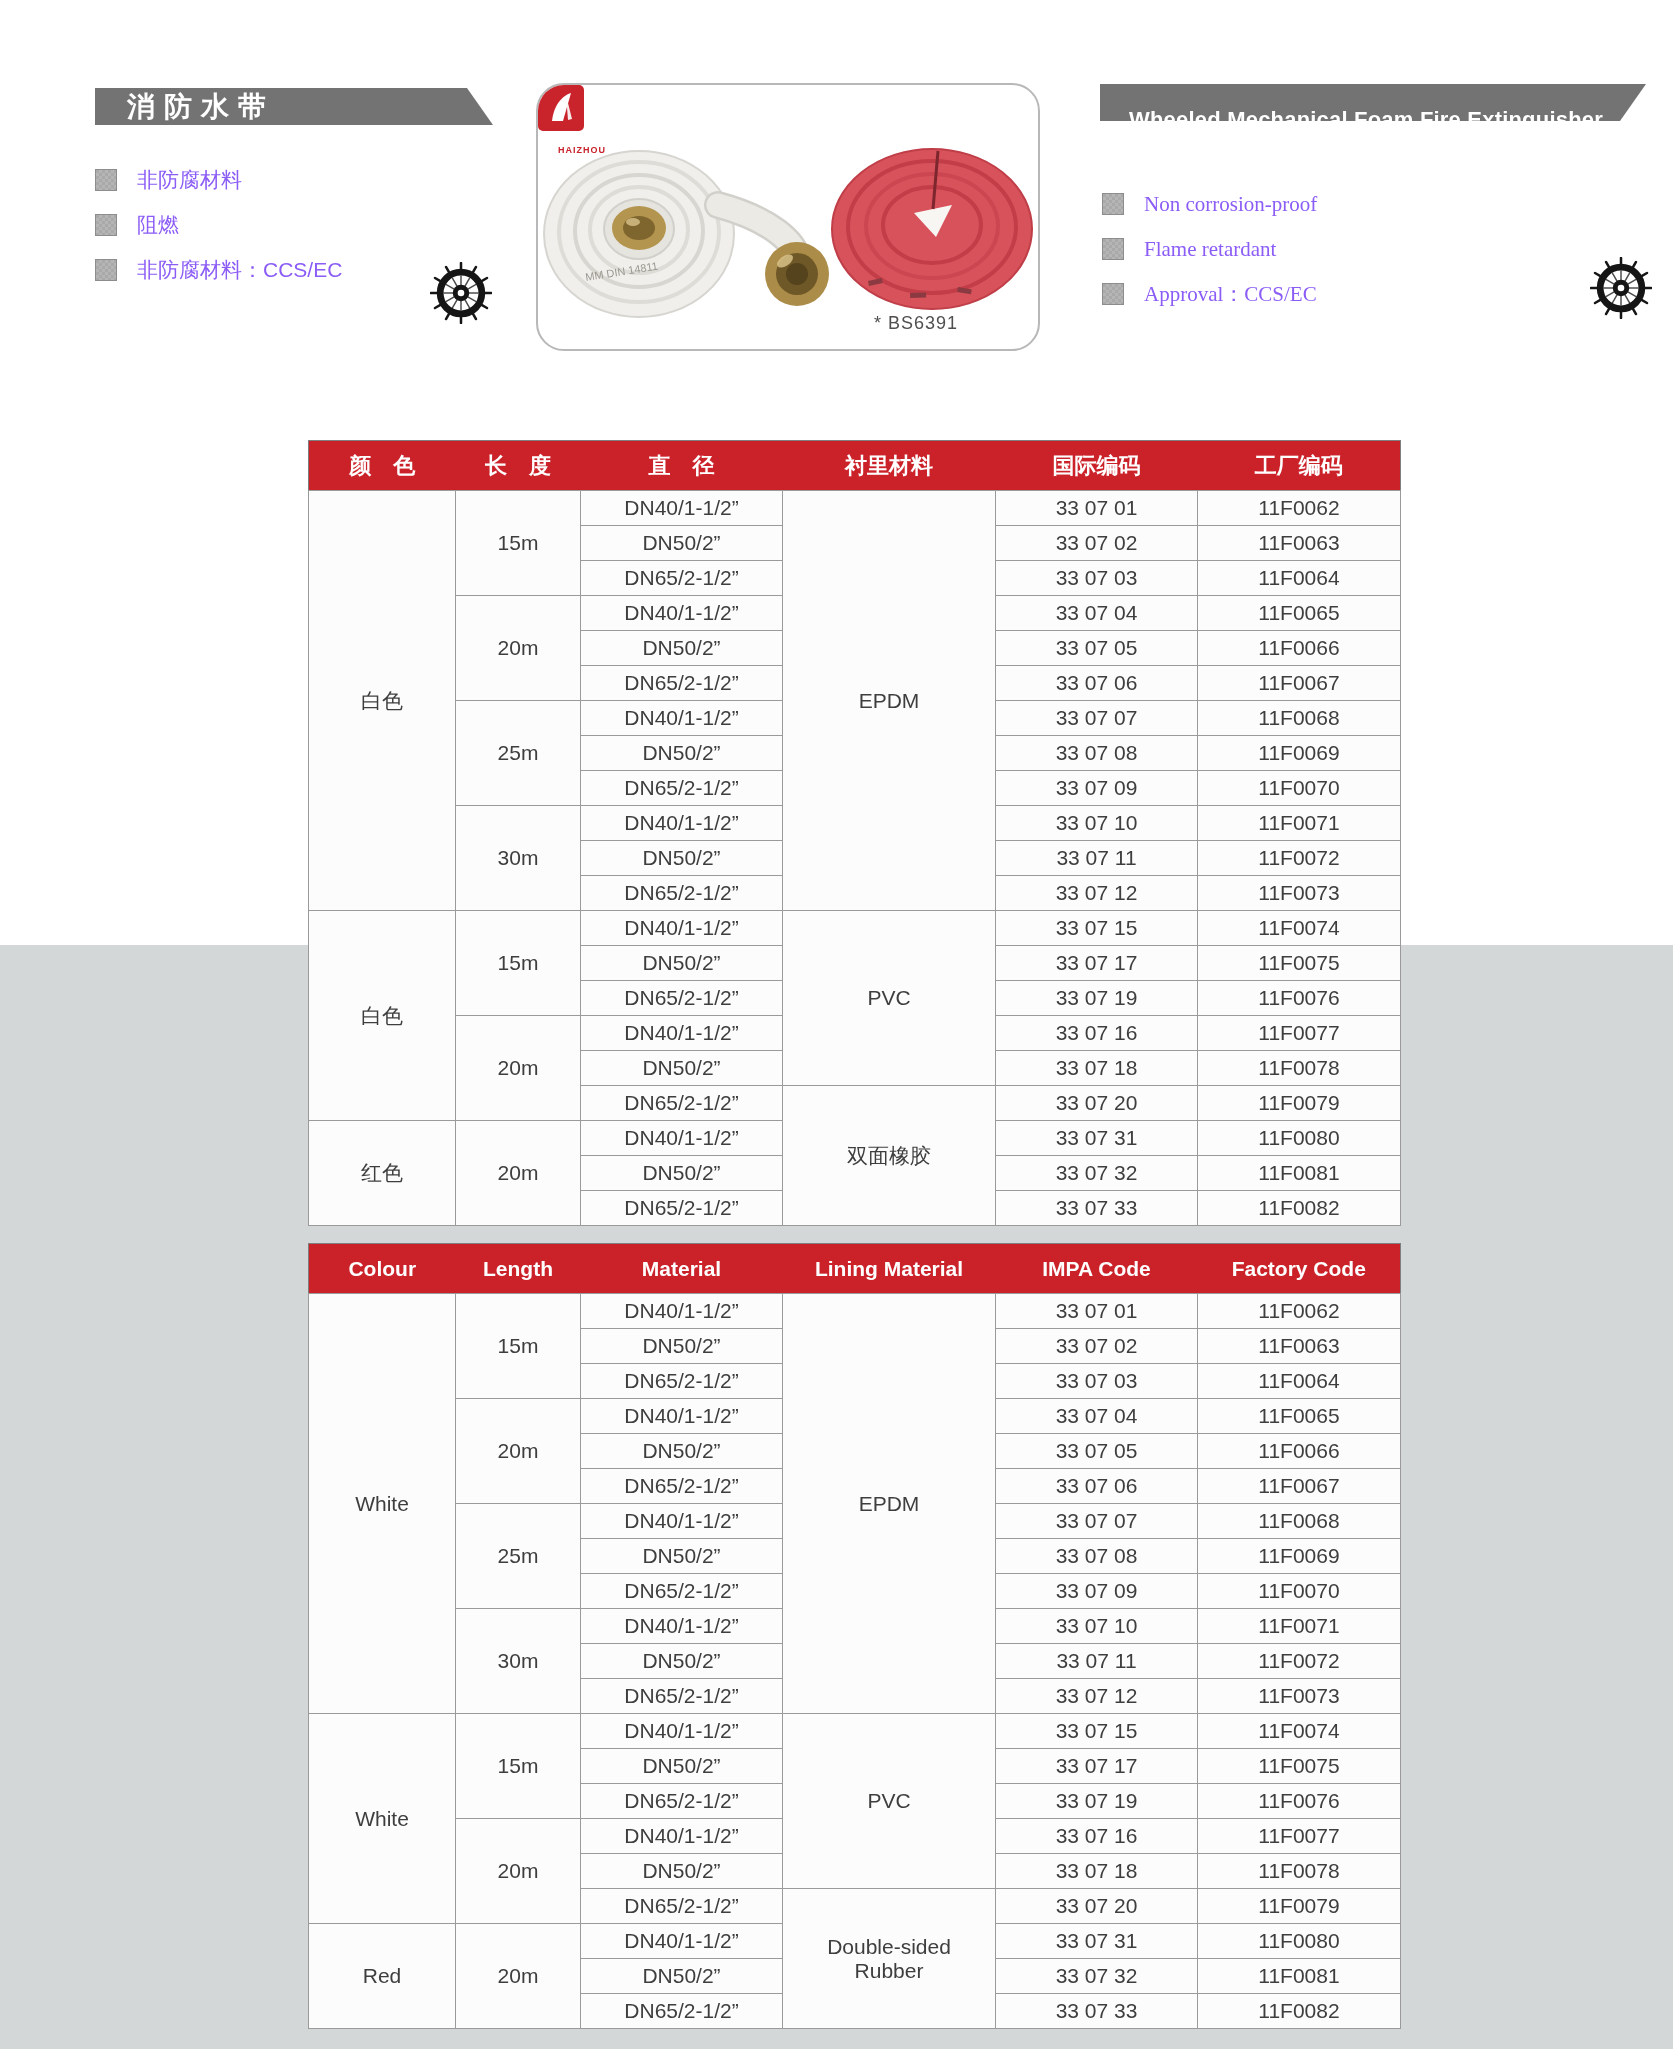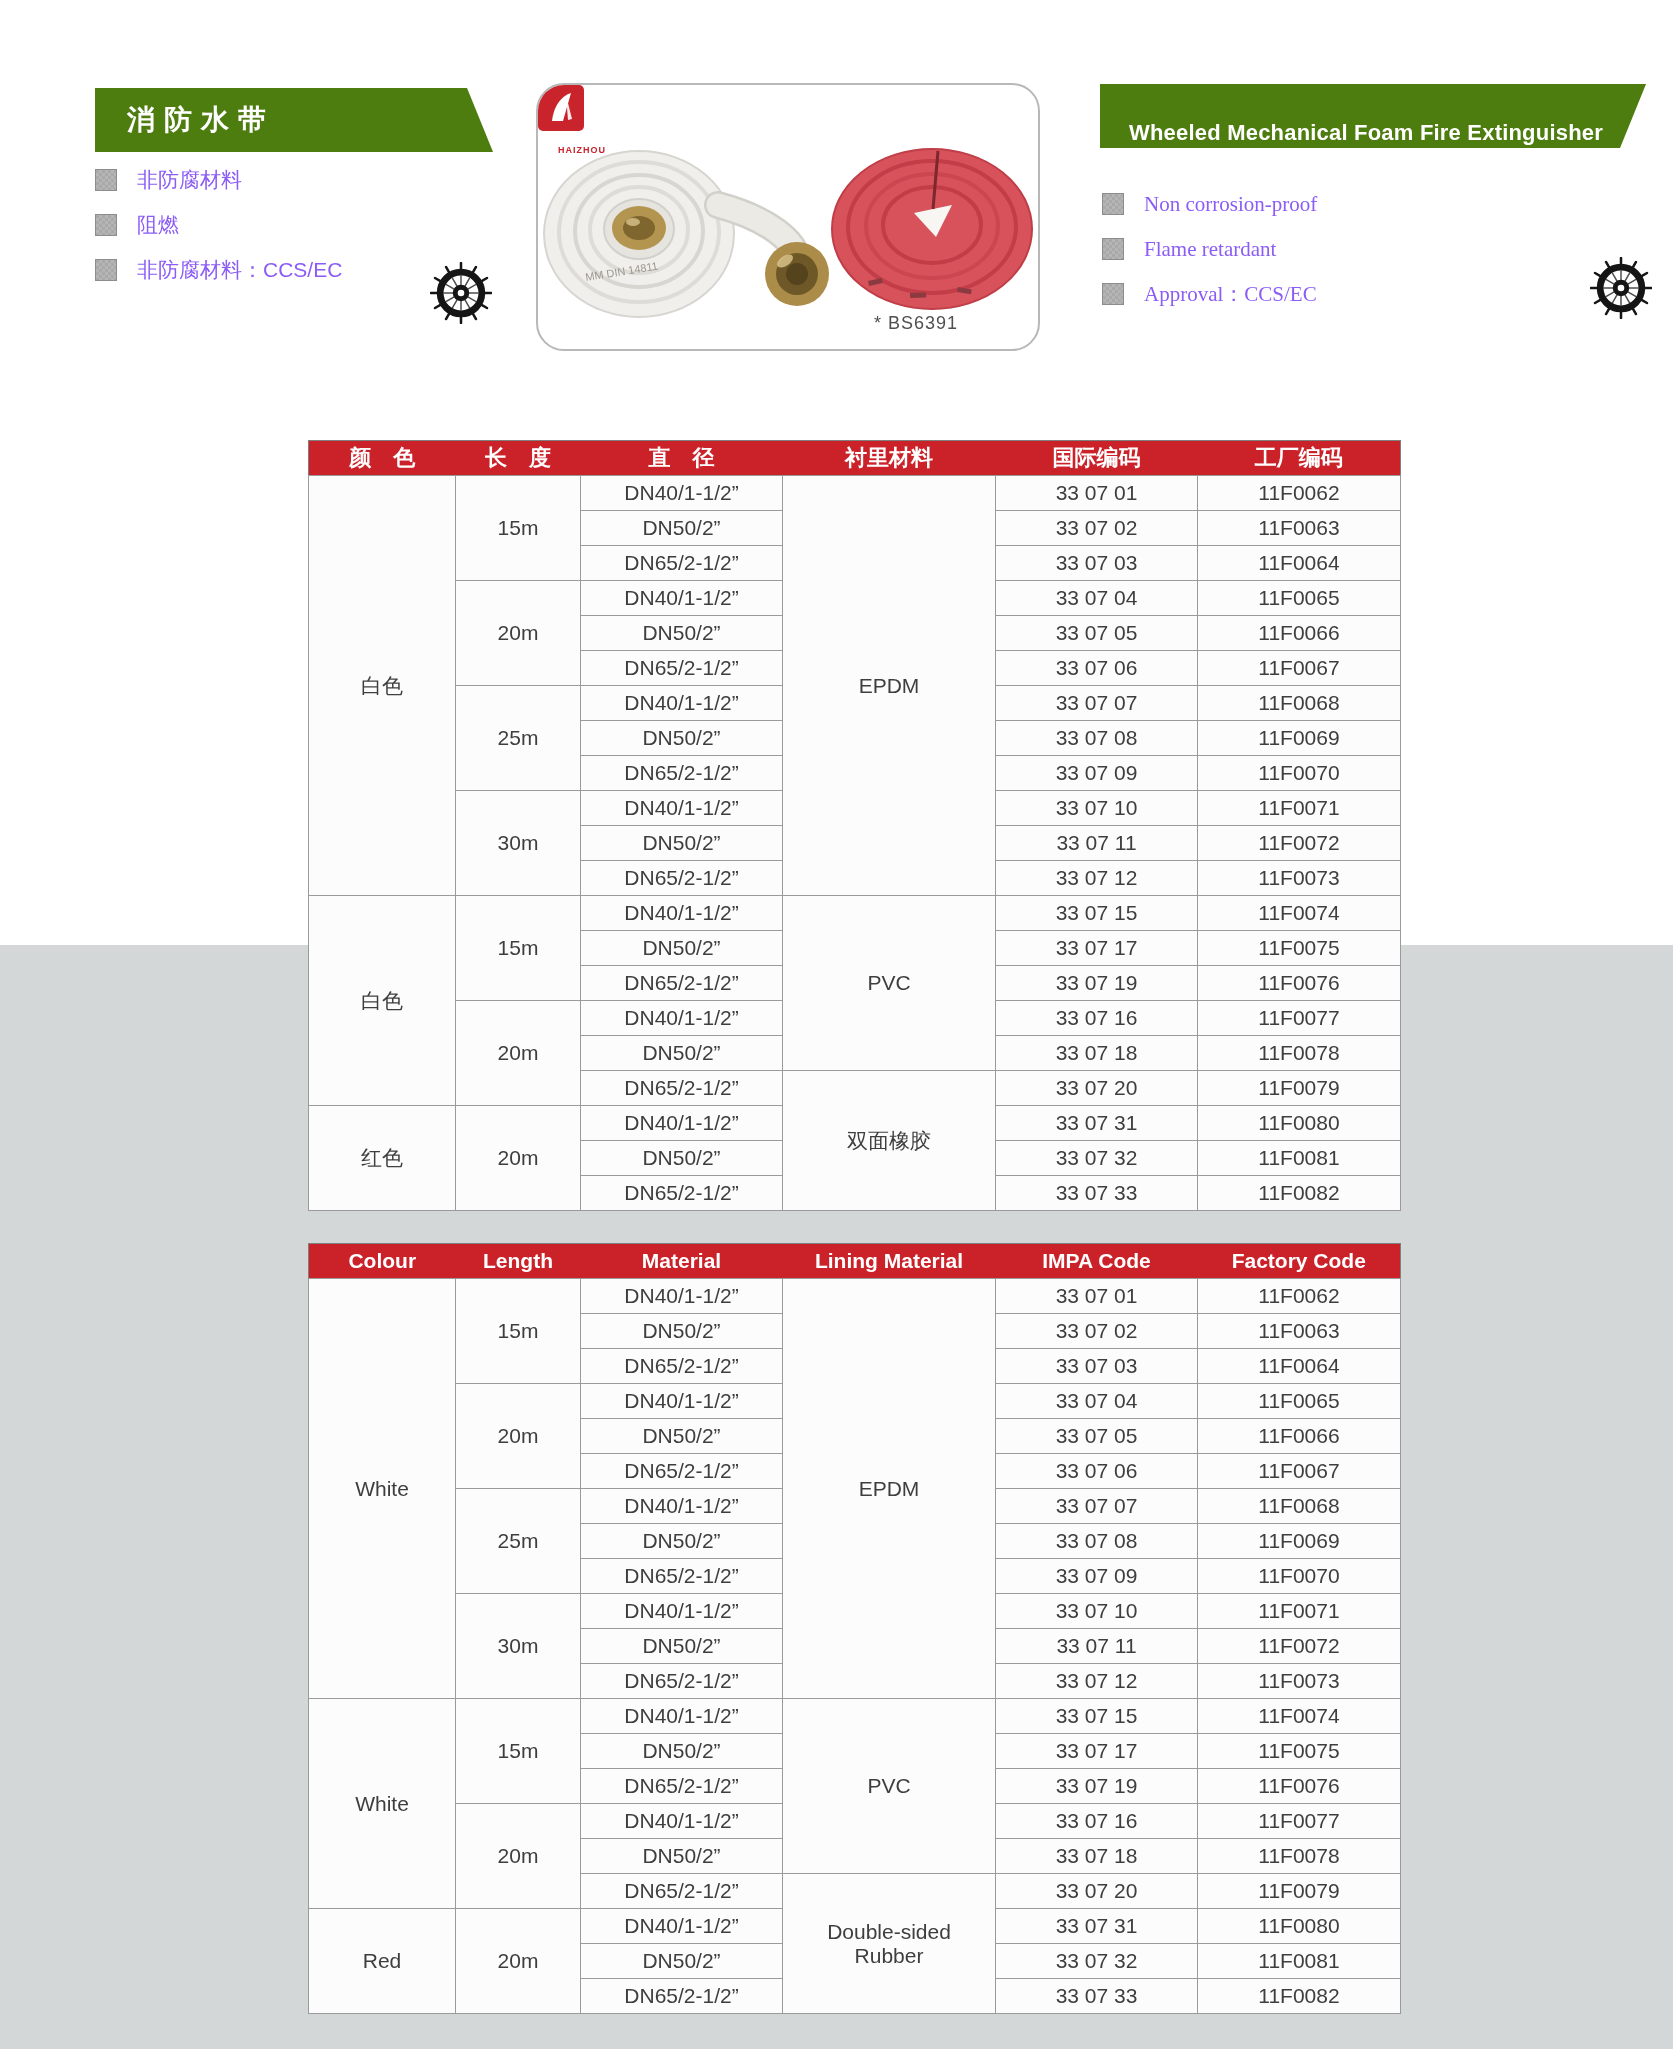--- a/index.html
+++ b/index.html
@@ -4,21 +4,21 @@
 <style>
   html,body{margin:0;padding:0;}
   body{
     width:1673px;height:2049px;position:relative;overflow:hidden;
     background:#ffffff;
     font-family:"Liberation Sans", sans-serif;
   }
   .gray-band{position:absolute;left:0;top:945px;width:1673px;height:1104px;background:#d4d7d8;}
 
   
-  .ribbon{position:absolute;height:64px;background:#4d7c0f;display:flex;align-items:center;box-sizing:border-box;}
+  .ribbon{position:absolute;height:37px;background:#737373;display:flex;align-items:center;box-sizing:border-box;}
   .ribbon-left{left:95px;top:88px;width:398px;padding-left:32px;
     clip-path:polygon(0 0, calc(100% - 26px) 0, 100% 100%, 0 100%);}
   .ribbon-right{left:1100px;top:84px;width:546px;justify-content:center;padding-right:14px;
     clip-path:polygon(0 0, 100% 0, calc(100% - 26px) 100%, 0 100%);}
   .ribbon-left .t{color:#fff;font-size:28px;font-weight:bold;letter-spacing:9px;}
   .ribbon-right .t{color:#fff;font-size:22px;font-weight:bold;letter-spacing:0.2px;margin-top:34px;}
 
   
   .bullets{position:absolute;}
   .bullets-left{left:95px;top:167px;}
@@ -42,21 +42,21 @@
   .brand{position:absolute;left:14px;top:60px;width:60px;text-align:center;
     font-size:9px;font-weight:bold;color:#c9232b;letter-spacing:1px;}
   .logo-box{position:absolute;left:14px;top:14px;width:46px;height:46px;}
   .caption{position:absolute;left:336px;top:228px;font-size:18px;color:#4f4f4f;letter-spacing:1px;}
 
   
   .tbl-wrap{position:absolute;left:308px;width:1092px;}
   .tbl-cn{top:440px;}
   .tbl-en{top:1243px;}
   table.spec{border-collapse:collapse;table-layout:fixed;width:1092px;border:1px solid #7f7f7f;}
-  table.spec th{background:#cb222a;color:#ffffff;font-weight:bold;height:33px;border:none;padding:0;}
+  table.spec th{background:#cb222a;color:#ffffff;font-weight:bold;height:33px;border:none;padding:8px;}
   .tbl-cn th{font-size:22px;}
   .tbl-en th{font-size:21px;}
   table.spec td{border:1px solid #9a9a9a;background:#fcfcfc;color:#3e3e3e;
     text-align:center;vertical-align:middle;font-size:21px;padding:0;white-space:pre-line;}
   table.spec tr{height:35px;}
 </style>
 </head>
 <body>
 
 <div class="gray-band"></div>

